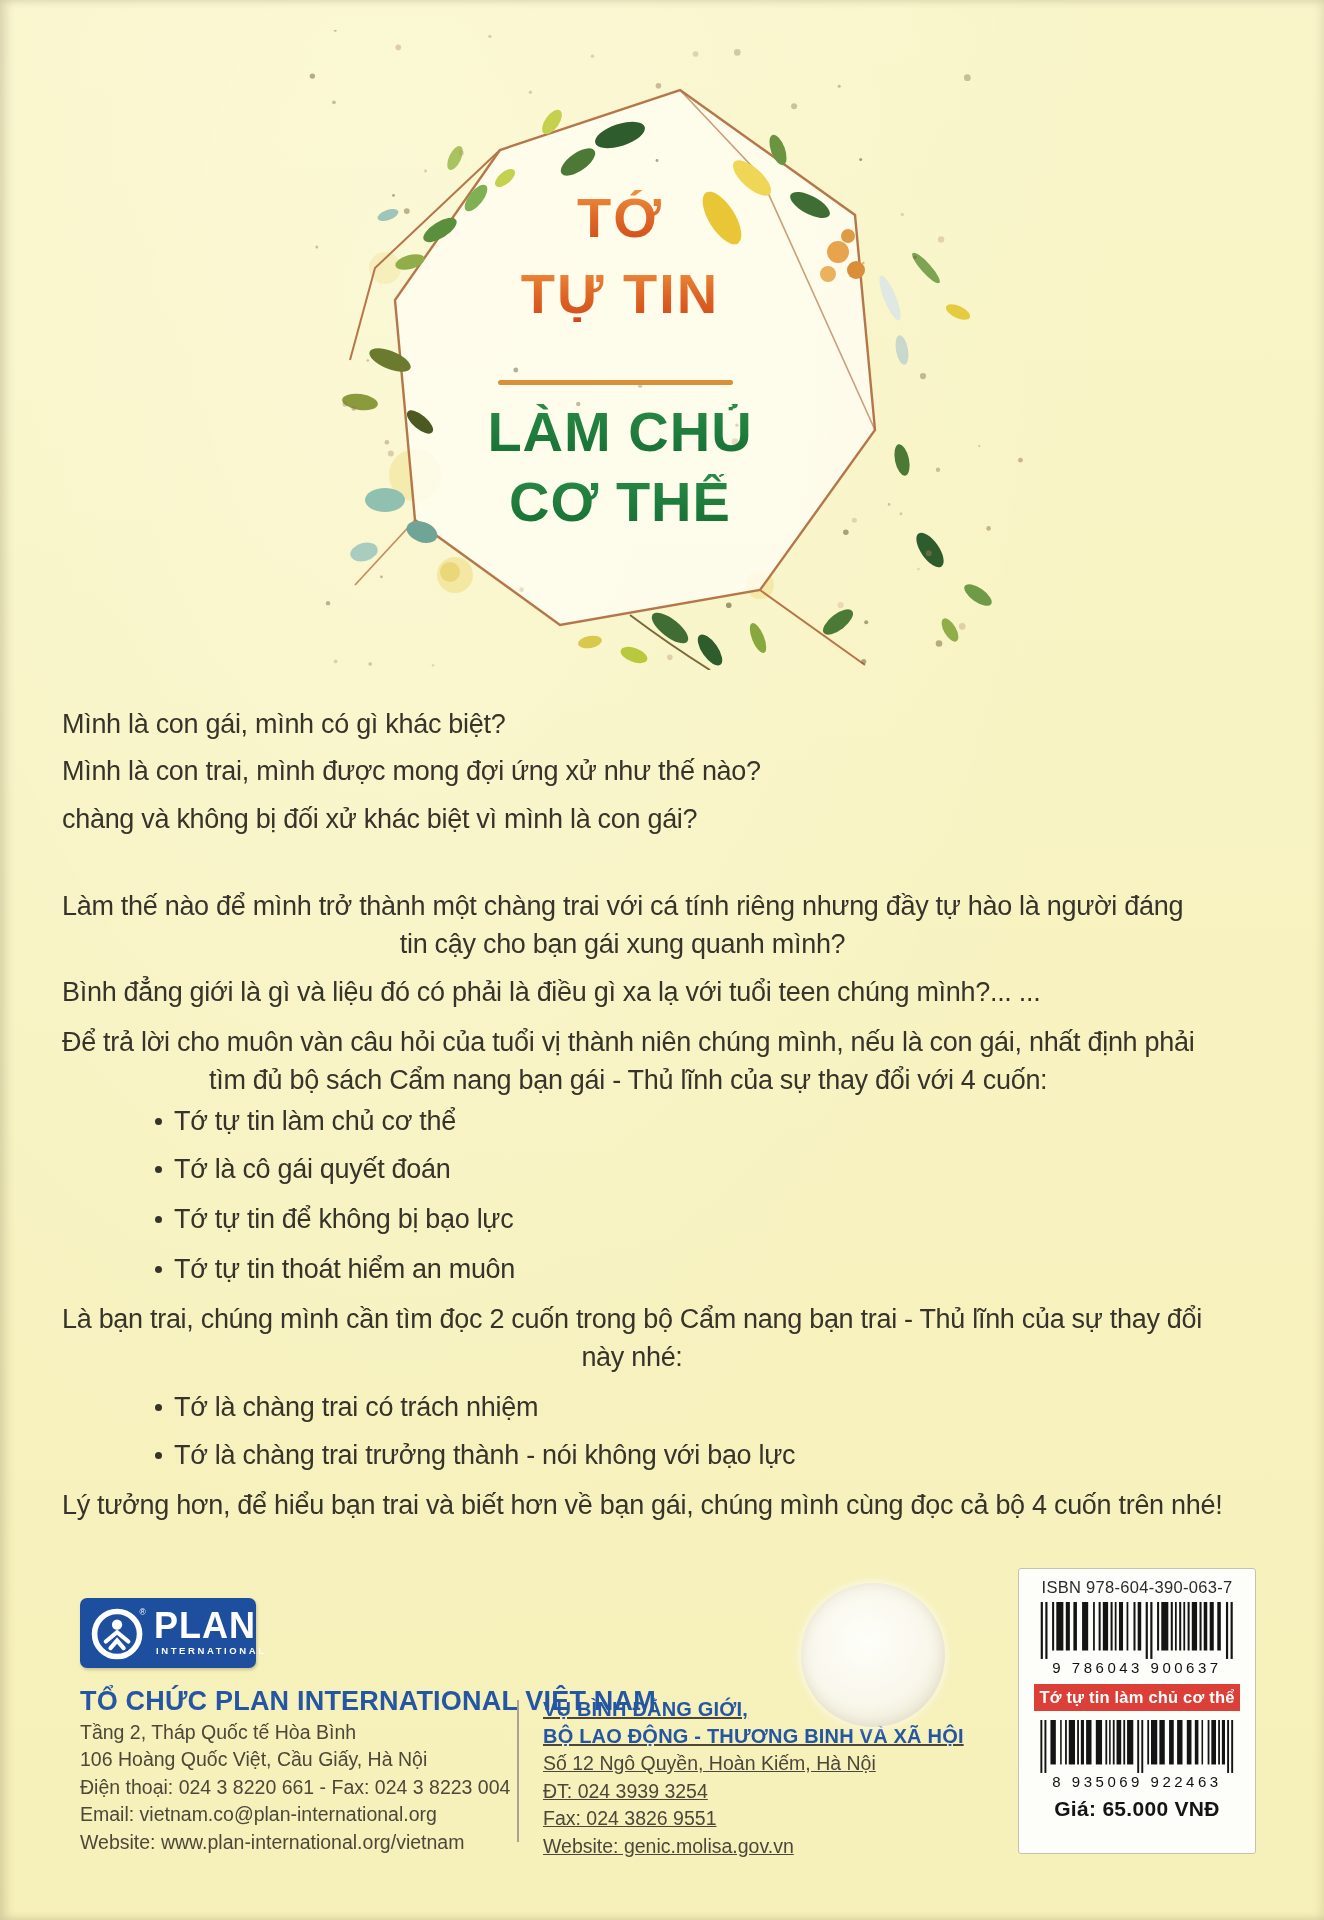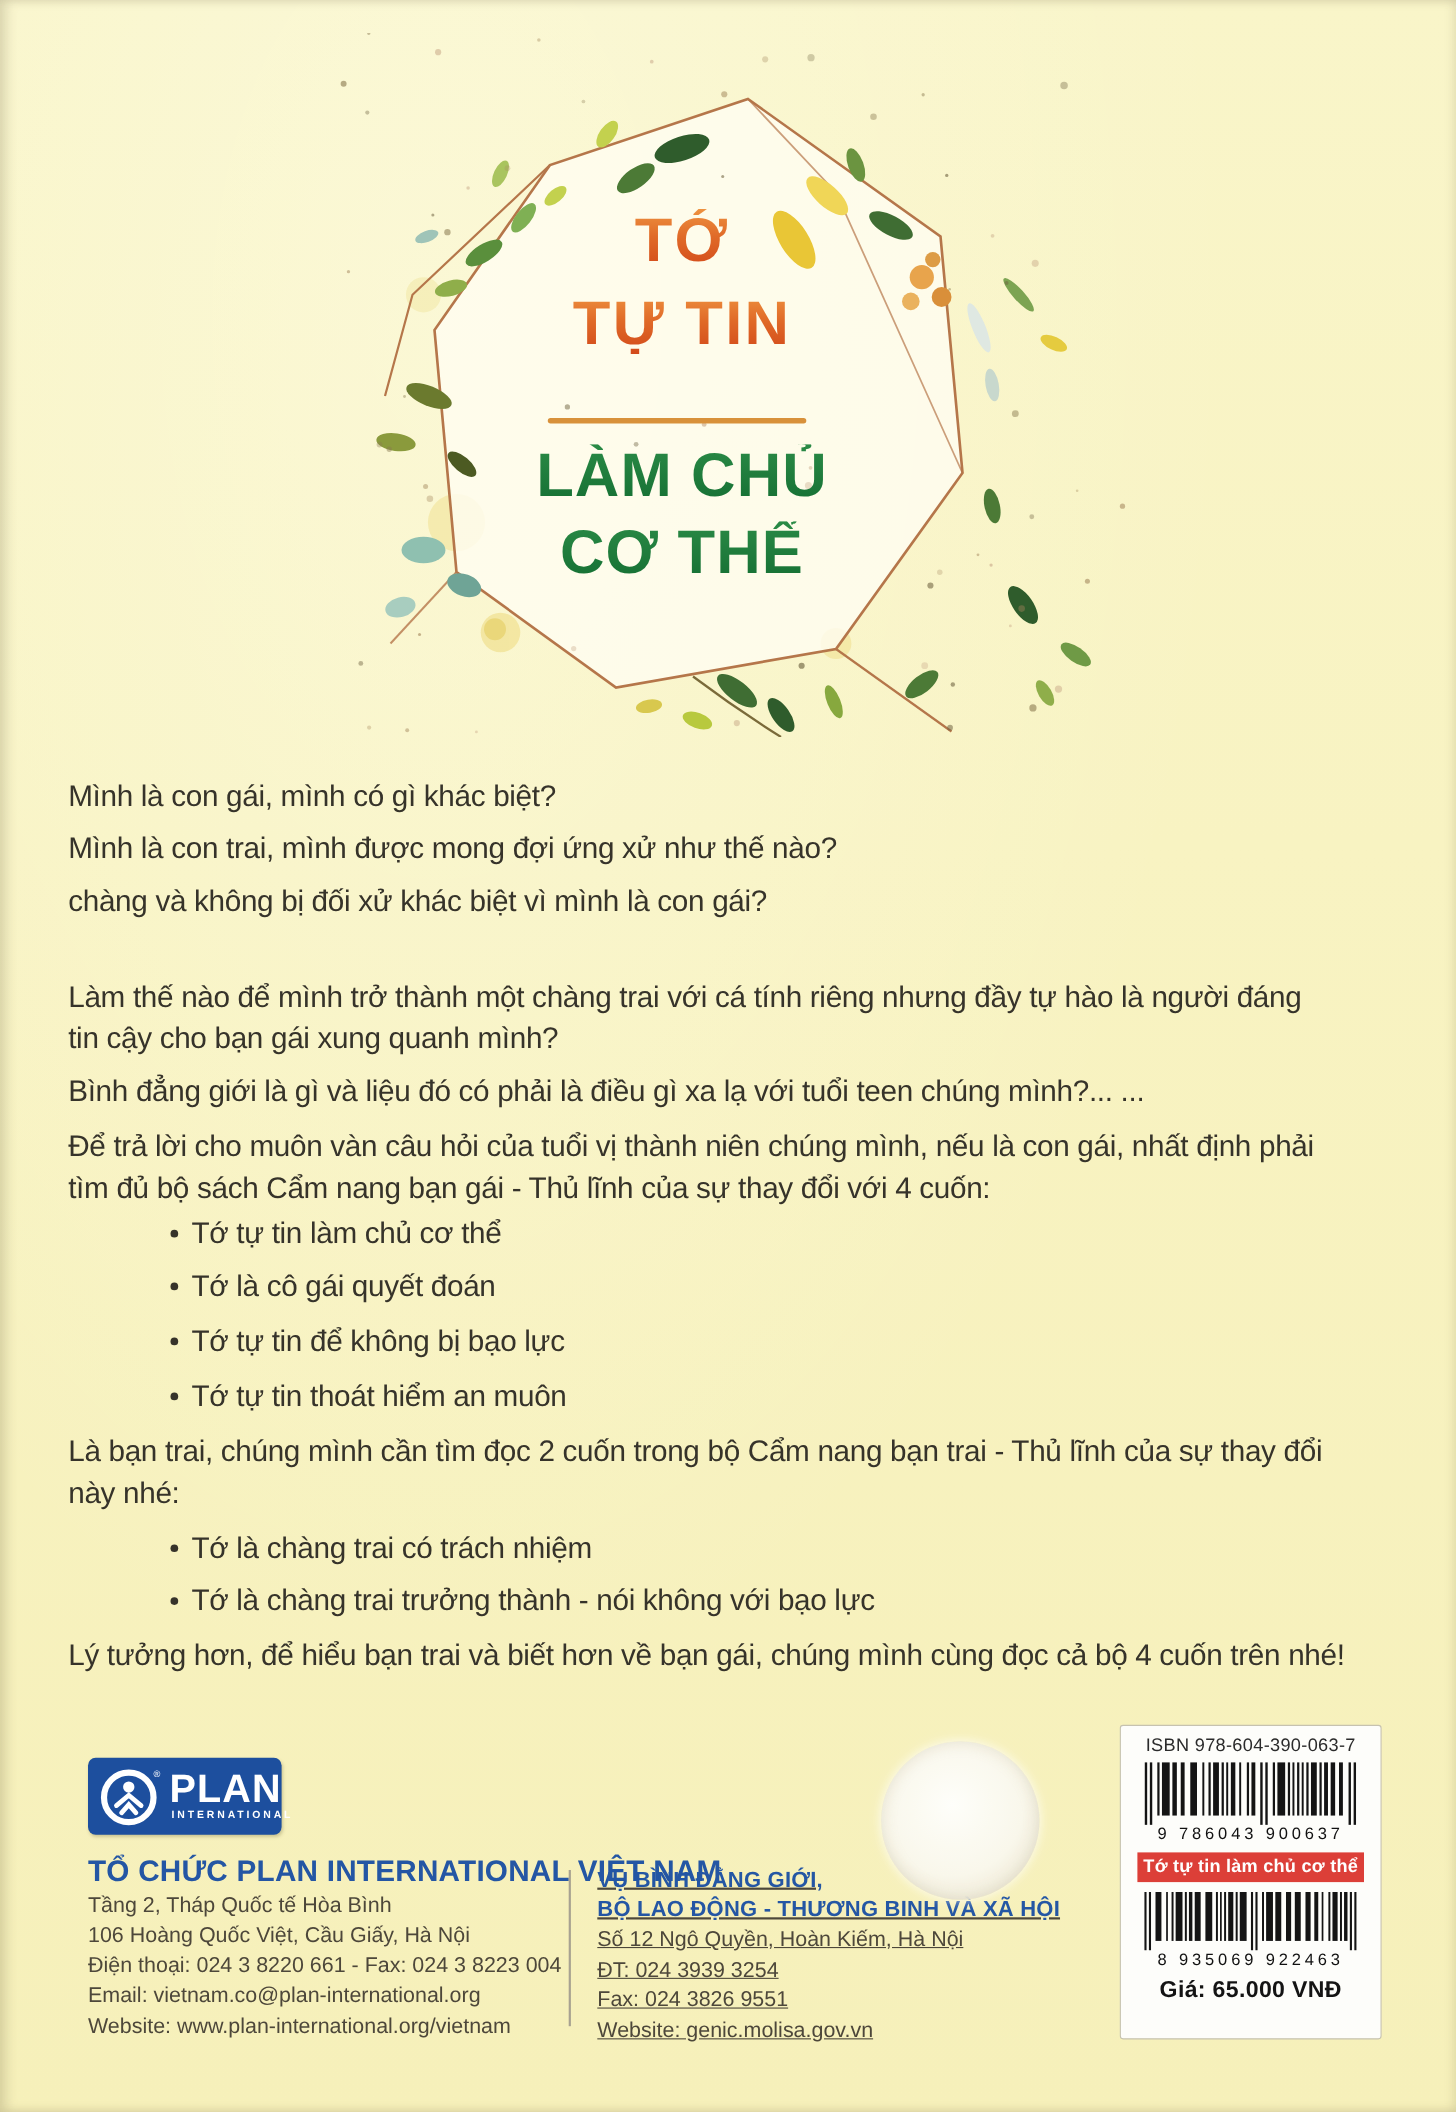--- a/index.html
+++ b/index.html
@@ -22,21 +22,21 @@
   }
   .t-green{
     font-size:56px;letter-spacing:1px;
     background:linear-gradient(180deg,#2a8a46 0%,#156f33 100%);
     -webkit-background-clip:text;background-clip:text;color:transparent;-webkit-text-fill-color:transparent;
   }
   .t1{top:190px;} .t2{top:266px;} .t3{top:404px;} .t4{top:474px;}
   .t-divider{position:absolute;left:498px;top:380px;width:235px;height:5px;background:#d8913a;border-radius:3px;}
   
   .para{position:absolute;left:62px;font-size:27px;line-height:38px;color:#36332a;letter-spacing:-0.3px;}
-  .pline{white-space:nowrap;}
+  .pline{white-space:nowrap;text-align:center;}
   .bullet-line{position:absolute;left:155px;display:flex;align-items:center;font-size:27px;color:#36332a;letter-spacing:-0.3px;height:30px;}
   .bdot{width:7px;height:7px;border-radius:50%;background:#36332a;margin-right:12px;flex:0 0 auto;}
   
   .plan-logo{position:absolute;left:80px;top:1598px;width:176px;height:70px;background:#1d4f9e;border-radius:7px;
     box-shadow:1px 2px 3px rgba(80,70,30,.25);}
   .plan-logo svg{position:absolute;left:8px;top:6px;}
   .plan-word{position:absolute;left:74px;top:10px;color:#fff;font-weight:bold;font-size:36px;letter-spacing:1px;line-height:1;}
   .plan-sub{position:absolute;left:76px;top:47px;color:#fff;font-weight:bold;font-size:9.5px;letter-spacing:2.6px;}
   .org-block{position:absolute;left:80px;top:1688px;font-size:19.5px;line-height:27.6px;color:#4d473a;}
   .org-name{color:#2456a4;font-weight:bold;font-size:27px;letter-spacing:.2px;margin-bottom:3px;}

